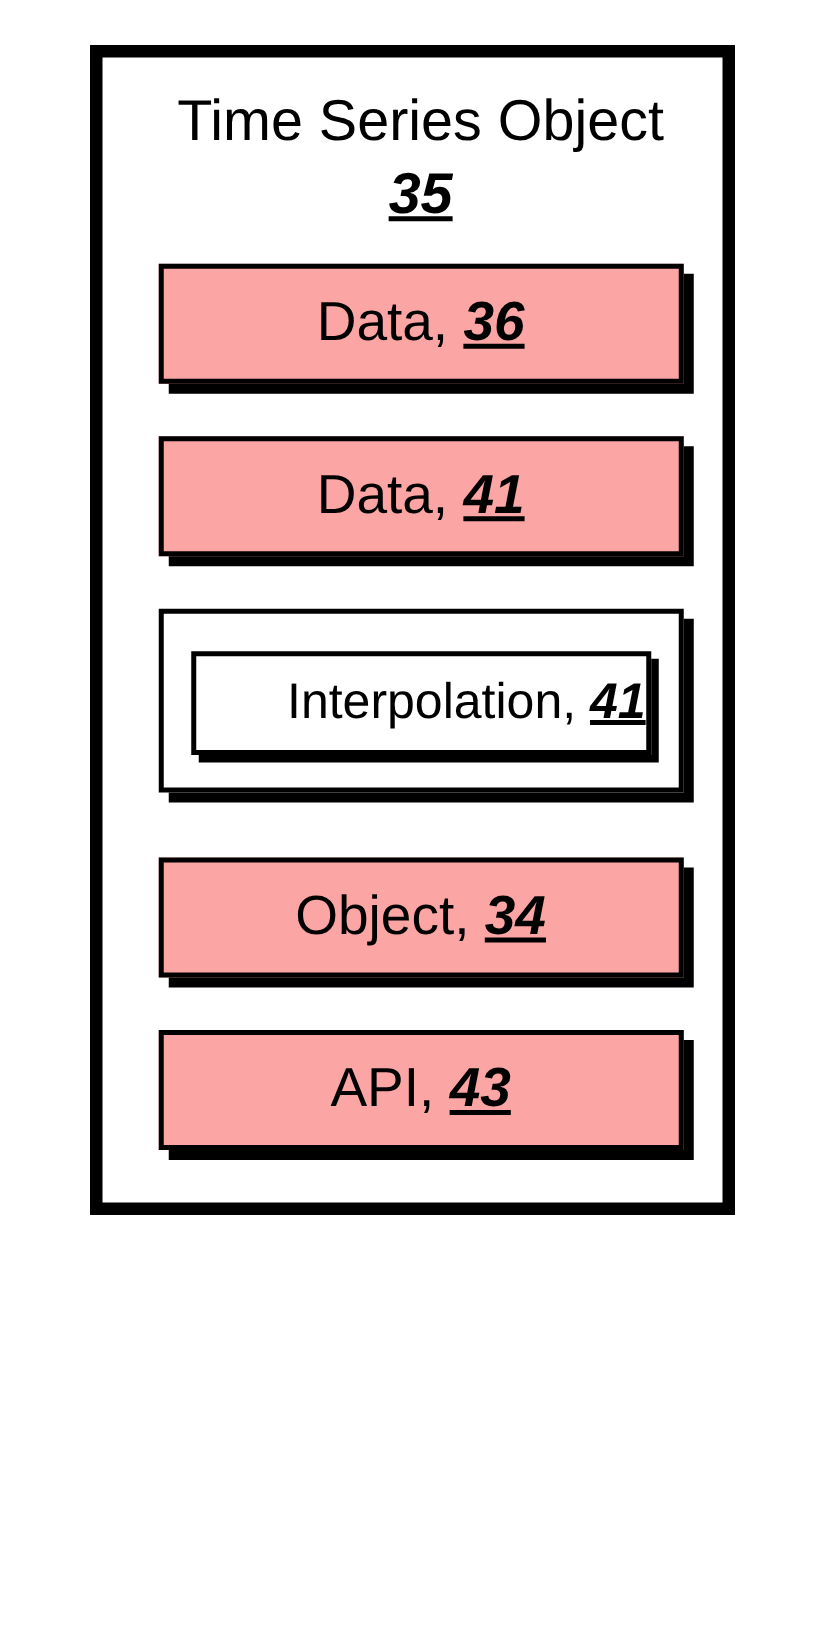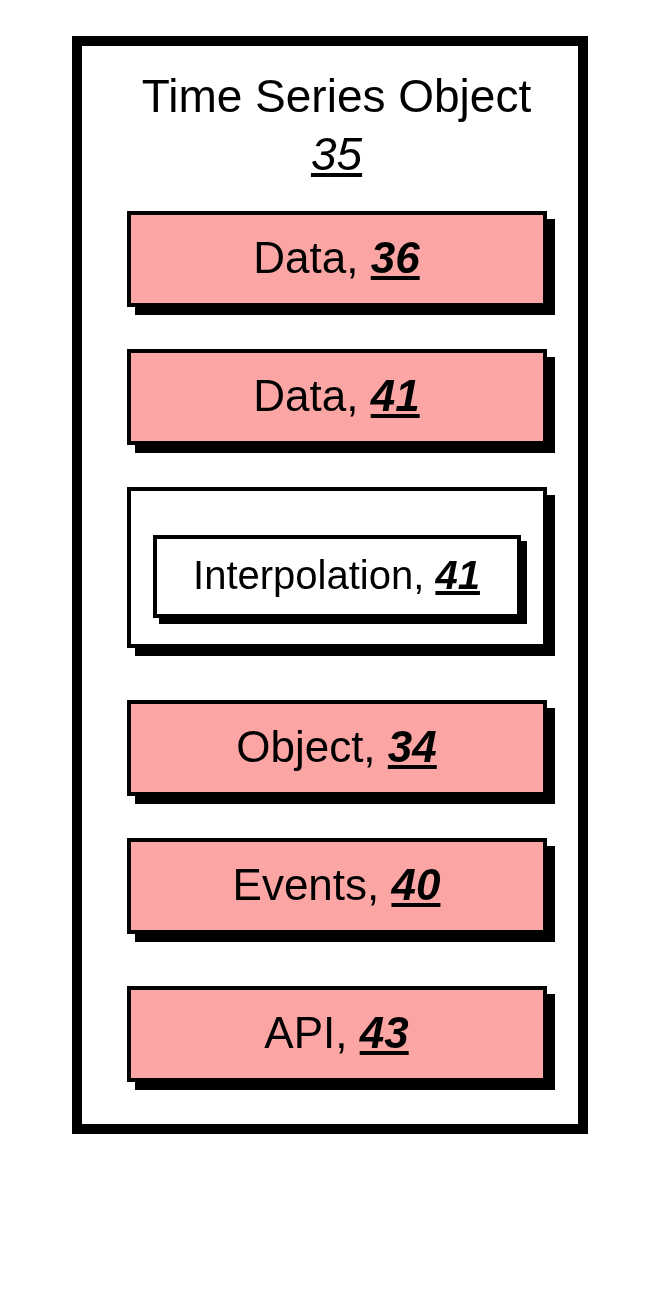--- a/index.html
+++ b/index.html
@@ -25,21 +25,21 @@
     flex-direction: column;
     align-items: center;
   }
   .title-block {
     text-align: center;
     font-size: 46px;
     line-height: 1.25;
     margin-bottom: 28px;
   }
   .title-num {
-    font-weight: normal;
+    font-weight: bold;
     font-style: italic;
     text-decoration: underline;
     display: inline-block;
   }
   .box {
     width: 420px;
     border: 4px solid #000;
     box-sizing: border-box;
     box-shadow: 8px 8px 0 0 #000;
     text-align: center;
@@ -53,26 +53,26 @@
     border: 4px solid #000;
     box-sizing: border-box;
     box-shadow: 8px 8px 0 0 #000;
     text-align: center;
     padding: 18px 12px 26px 12px;
     font-size: 44px;
     margin-bottom: 52px;
     background: #fff;
   }
   .inner-box {
-    margin: 26px auto 0 auto;
+    margin: 12px auto 0 auto;
     width: 368px;
     border: 4px solid #000;
     box-sizing: border-box;
     box-shadow: 6px 6px 0 0 #000;
-    text-align: center;
+    text-align: right;
     padding: 14px 0 16px 0;
     font-size: 40px;
     background: #fff;
   }
   .num {
     font-weight: bold;
     font-style: italic;
     text-decoration: underline;
   }
   .gap-large { margin-bottom: 52px; }
@@ -98,21 +98,18 @@
   <div class="meta-box">
     <div class="inner-box">
       <span>Interpolation, </span><span class="num">41</span>
     </div>
   </div>
 
   <div class="box">
     <span>Object, </span><span class="num">34</span>
   </div>
 
-  <div class="box gap-large">
-    <span>Events, </span><span class="num">40</span>
-  </div>
 
   <div class="box" style="margin-bottom:8px">
     <span>API, </span><span class="num">43</span>
   </div>
 
 </div>
 
 </body></html>

